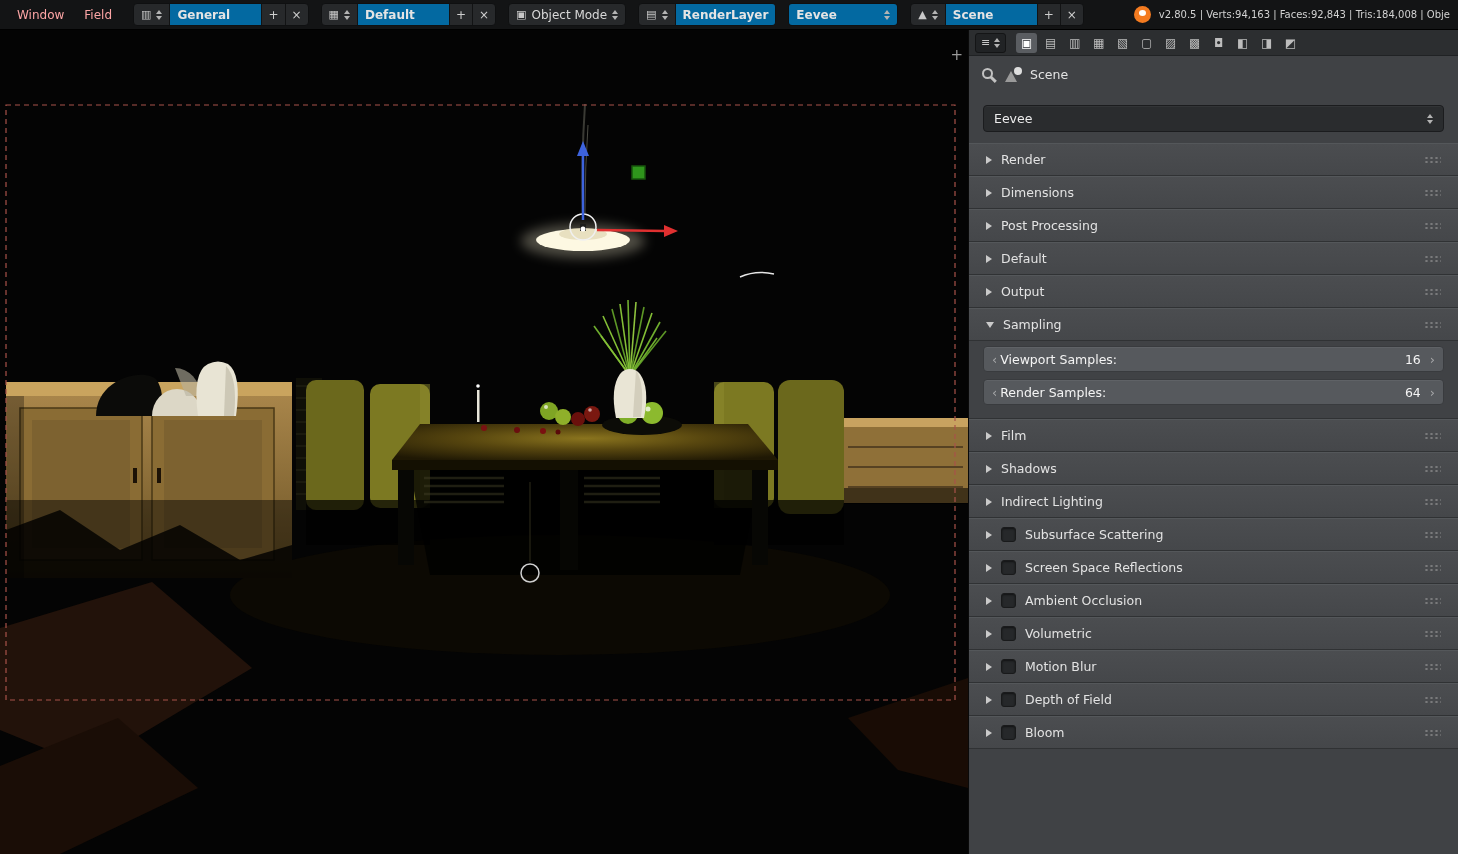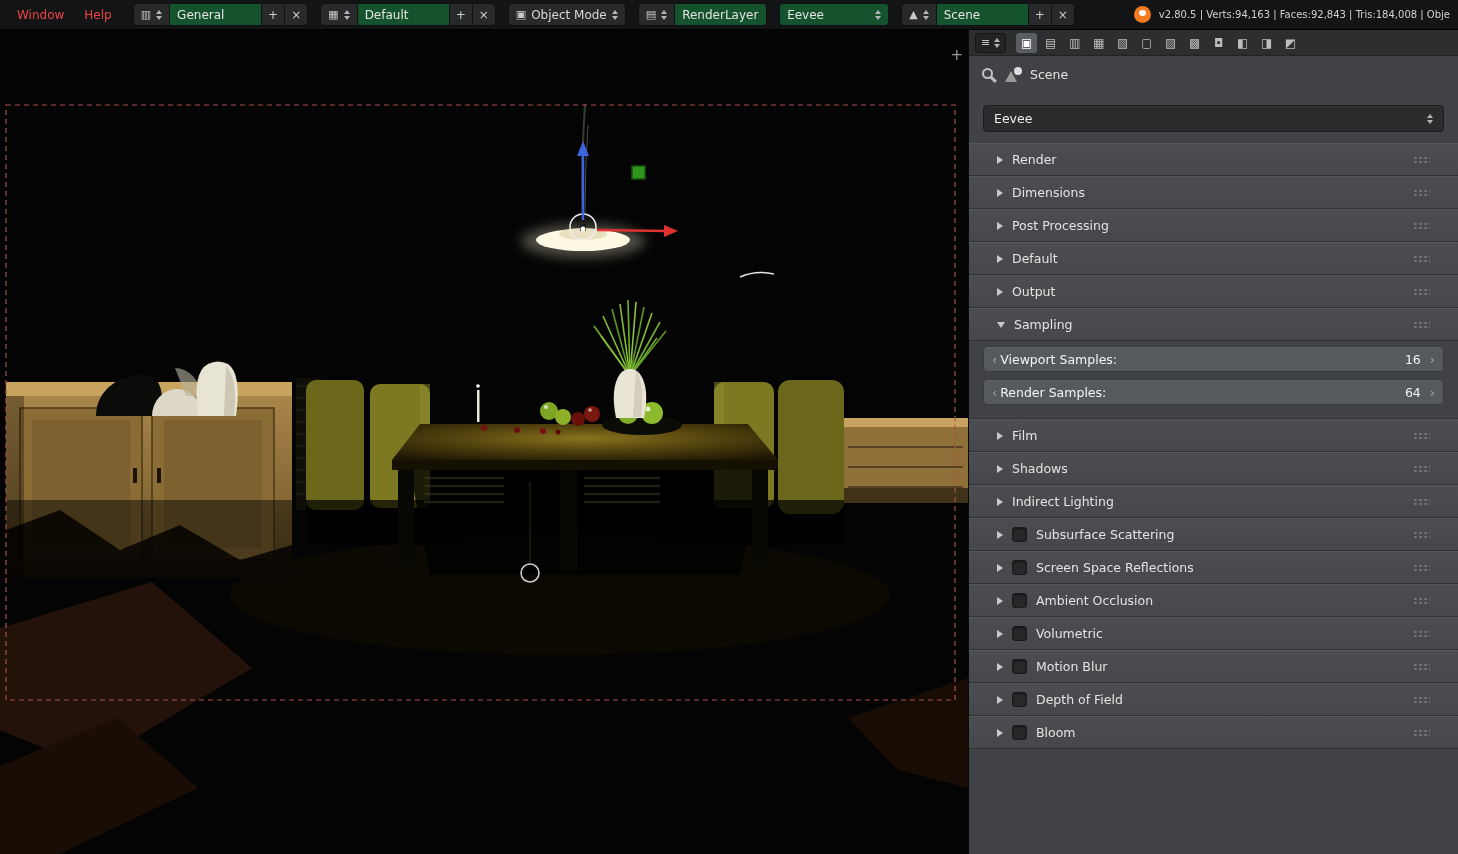--- a/index.html
+++ b/index.html
@@ -12,28 +12,28 @@
     -webkit-font-smoothing:antialiased;
   }
 
   
   #topbar {
     height:30px; flex:0 0 30px;
     display:flex; align-items:center; gap:12px;
     padding:0 8px; background:#131415; border-bottom:1px solid #000;
     font-size:12px;
   }
-  .menu-item { padding:3px 9px; border-radius:3px; color:#ef4444; cursor:default; }
+  .menu-item { padding:3px 9px; border-radius:3px; color:#fca5a5; cursor:default; }
   .tgroup {
     display:flex; align-items:stretch; height:23px;
     background:#27292b; border:1px solid #0f1011; border-radius:4px; overflow:hidden;
   }
   .tseg { display:flex; align-items:center; gap:5px; padding:0 7px; }
   .tseg + .tseg { border-left:1px solid #121314; }
-  .tseg.field { background:#14532d; min-width:92px; color:#e4e4e4; }
+  .tseg.field { background:#0369a1; min-width:92px; color:#e4e4e4;font-weight:bold; }
   .tseg.btn { padding:0 6px; color:#cfcfcf; font-size:12px; }
   .tico { font-size:11px; color:#c8c8c8; line-height:1; }
   .dd-arrows { display:flex; flex-direction:column; align-items:center; gap:2px; }
   .dd-arrows::before { content:""; border-left:3.5px solid transparent; border-right:3.5px solid transparent; border-bottom:4px solid #b4b4b4; }
   .dd-arrows::after  { content:""; border-left:3.5px solid transparent; border-right:3.5px solid transparent; border-top:4px solid #b4b4b4; }
   #topbar-right { margin-left:auto; display:flex; align-items:center; gap:8px; overflow:hidden; }
   .blogo { width:17px; height:17px; border-radius:50%; background:#f47b20; position:relative; flex:0 0 17px; }
   .blogo::after { content:""; position:absolute; left:5px; top:4px; width:7px; height:6px; background:#fff; border-radius:50%; }
   #stats { font-size:10px; color:#d2d2d2; white-space:nowrap; overflow:hidden; }
 
@@ -72,21 +72,21 @@
                       background:#dedede; border-radius:50%; }
 
   #engine-dropdown {
     margin:13px 14px 11px; height:27px; background:#2a2c2e; border:1px solid #1b1c1e;
     border-radius:4px; display:flex; align-items:center; padding:0 10px; color:#ededed;
     box-shadow:inset 0 1px 0 rgba(255,255,255,.04);
   }
   #engine-dropdown .dd-arrows { margin-left:auto; }
 
   .panel-row {
-    height:33px; display:flex; align-items:center; gap:9px; padding:0 28px;
+    height:33px; display:flex; align-items:center; gap:9px; padding:0 17px;
     background:linear-gradient(#4b4d50,#45474a);
     border-top:1px solid #54575a; border-bottom:1px solid #303234;
   }
   .tri { width:0; height:0; border-left:6px solid #cacaca; border-top:4.5px solid transparent;
          border-bottom:4.5px solid transparent; flex:0 0 auto; }
   .tri.down { border-left:4.5px solid transparent; border-right:4.5px solid transparent;
               border-top:6px solid #cacaca; border-bottom:none; }
   .plabel { flex:0 1 auto; white-space:nowrap; }
   .grip { margin-left:auto; width:17px; height:8px; opacity:.55;
           background-image:radial-gradient(circle,#a2a2a2 1px,transparent 1.3px);
@@ -105,21 +105,21 @@
   #props-fill { flex:1; background:#404245; }
 </style>
 </head>
 <body>
 
 <div id="app">
 
   <div id="topbar">
     <div style="display:flex;gap:2px;">
       <div class="menu-item">Window</div>
-      <div class="menu-item">Help</div>
+      <div class="menu-item">Field</div>
     </div>
 
     <div class="tgroup">
       <div class="tseg">
         <span class="tico">▥</span>
         <span class="dd-arrows"></span>
       </div>
       <div class="tseg field">
         <span>General</span>
       </div>

